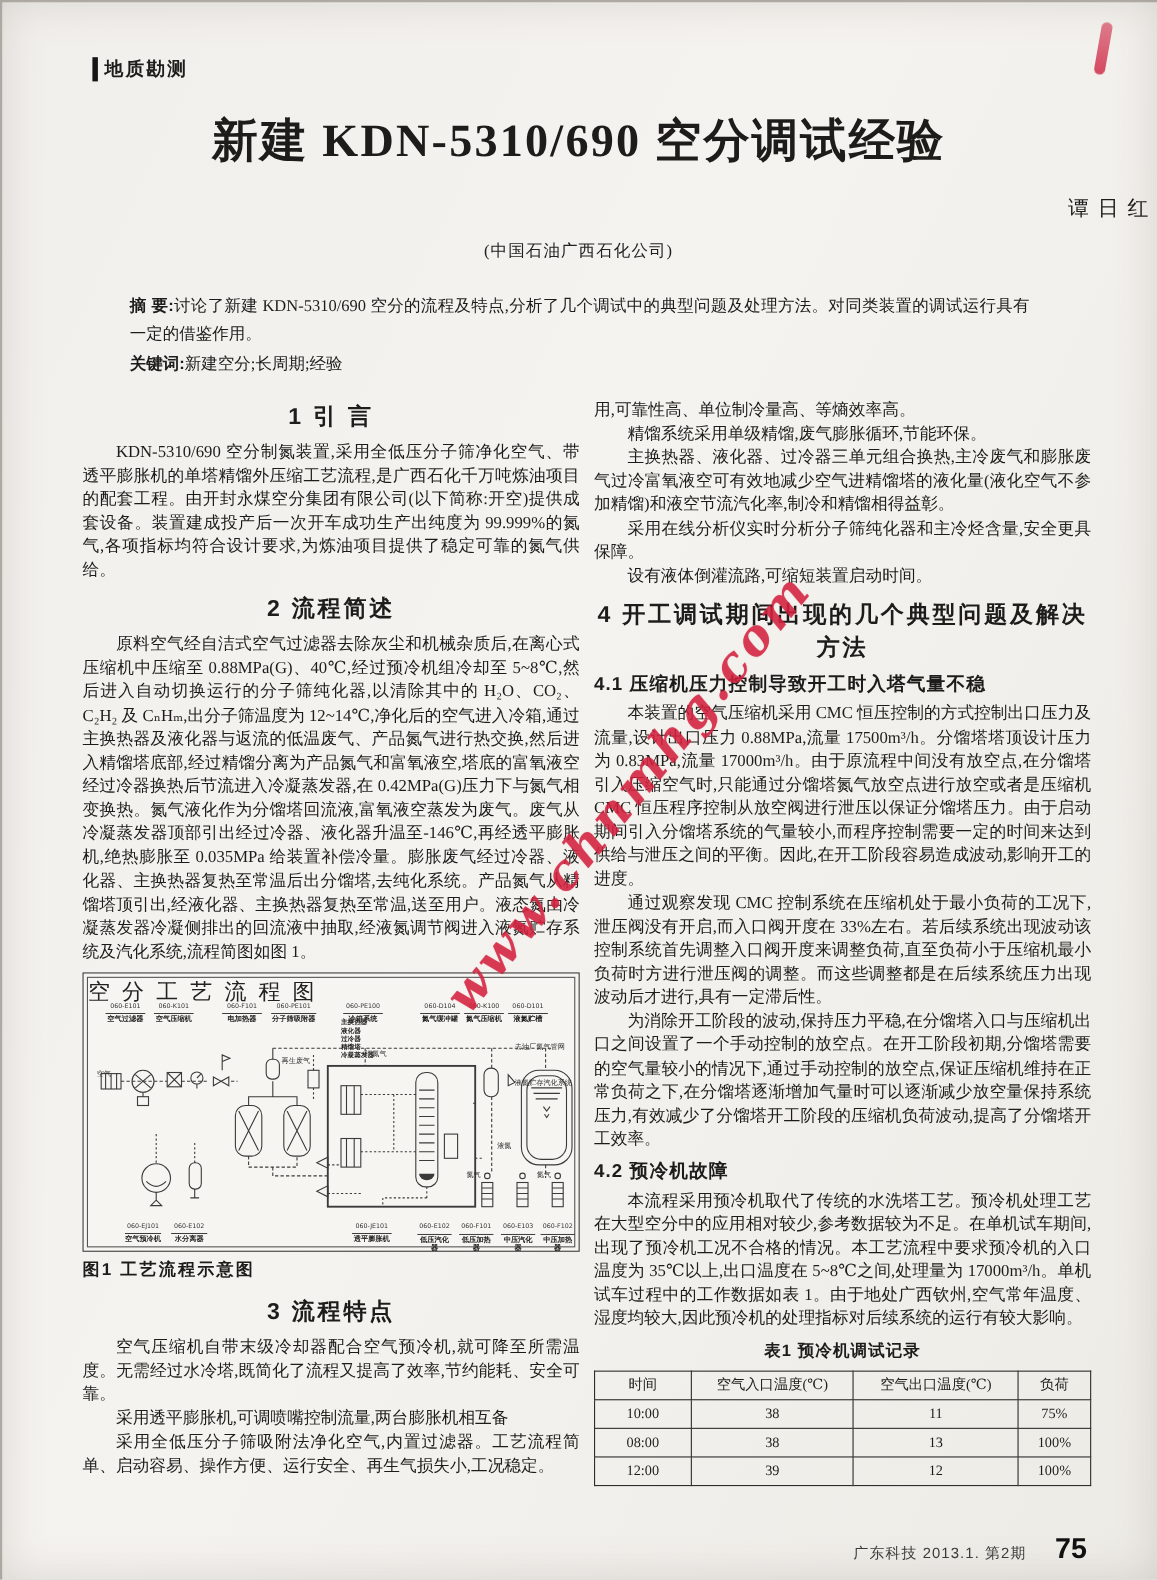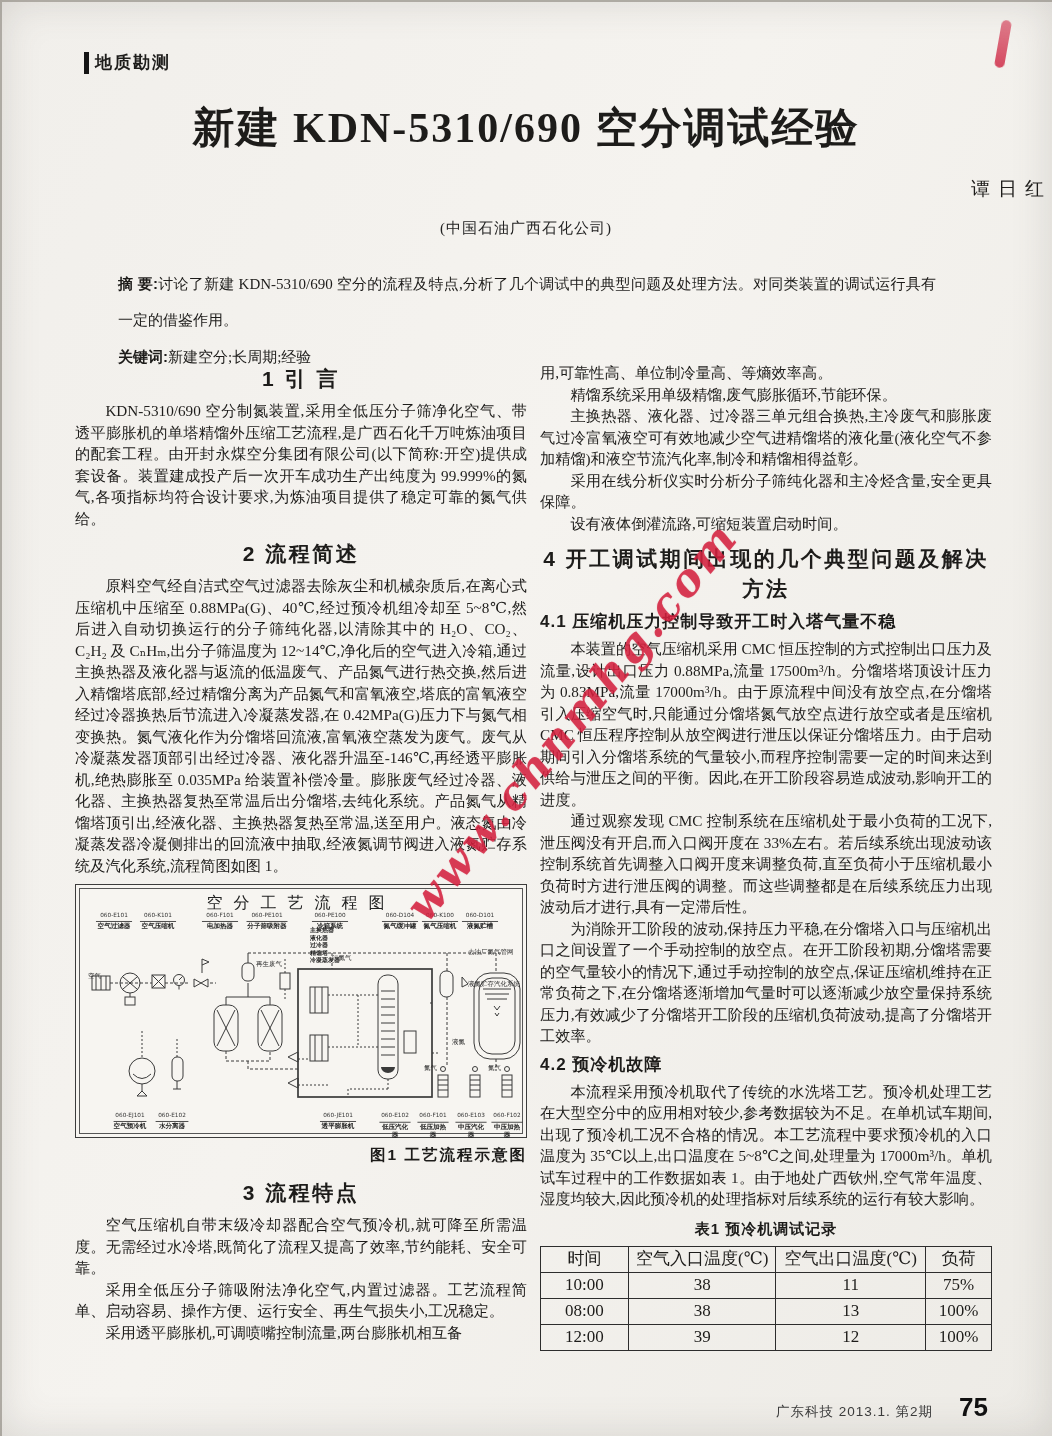--- a/index.html
+++ b/index.html
@@ -8,49 +8,49 @@
         box-shadow:inset 0 0 40px rgba(90,85,75,.18), inset 2px 2px 0 #b7b3ac;
         font-family:"Liberation Serif","DejaVu Serif",serif;color:#1d1c1a;}
 
   .section-tag{position:absolute;left:84px;top:52px;font:bold 17px/22px "Liberation Sans","DejaVu Sans",sans-serif;
                border-left:5px solid #151515;padding-left:6px;letter-spacing:2px;}
   .title{position:absolute;left:0;right:0;top:100px;text-align:center;
          font-weight:bold;font-size:42px;letter-spacing:2px;}
   .author{position:absolute;left:0;right:0;top:176px;text-align:right;font-size:19px;letter-spacing:8px;margin-left:20px;}
   .affil{position:absolute;left:0;right:0;top:219px;text-align:center;font-size:15px;letter-spacing:1px;color:#222;}
 
-  .abstract{position:absolute;left:118px;width:818px;top:266px;font-size:15px;line-height:36px;text-align:justify;}
+  .abstract{position:absolute;left:118px;width:818px;top:266px;font-size:15px;line-height:25px;text-align:justify;}
   .abstract .lbl{font-weight:bold;font-family:"Liberation Sans","DejaVu Sans",sans-serif;}
   .kw{margin-top:1px;}
 
   .col{position:absolute;top:362px;width:452px;font-size:15.2px;line-height:21.5px;text-align:justify;}
   .col-left{left:75px;}
   .col-right{left:540px;}
   .col p{margin:0;text-indent:2em;}
   .col p.noindent{text-indent:0;}
   h2.sec{font:bold 21px/30px "Liberation Sans","DejaVu Sans",sans-serif;margin:10px 0 6px;letter-spacing:2.5px;text-align:center;text-indent:0;}
   h2.first{margin-top:2px;}
   h3.sub{font:bold 17px/24px "Liberation Sans","DejaVu Sans",sans-serif;margin:6px 0 4px;letter-spacing:1px;text-align:left;}
 
   
   .figure-box{position:relative;height:252px;border:1.6px solid #3c3c3c;margin:8px 0 2px;background:#f7f5f1;}
   .fig-sheet{position:absolute;left:3px;right:3px;top:3px;bottom:3px;border:1px solid #565656;}
-  .fig-title{position:absolute;left:0;right:0;top:3px;text-align:center;font-size:16px;letter-spacing:11px;color:#222;}
+  .fig-title{position:absolute;left:0;right:0;top:3px;text-align:left;font-size:20px;letter-spacing:11px;color:#222;}
   .eq{position:absolute;width:44px;text-align:center;font-family:"DejaVu Sans",sans-serif;}
   .eq .code{font-size:7px;line-height:8px;color:#333;transform:scale(.82);}
   .eq .nm{font-size:8px;line-height:9px;font-weight:bold;color:#1e1e1e;border-top:1.4px solid #2a2a2a;margin-top:1px;padding-top:1px;transform:scale(.82);}
   .eq-top{top:22px;} .eq-bot{top:222px;}
   .cb-list{position:absolute;left:230px;top:37px;font:bold 6px/7.5px "DejaVu Sans",sans-serif;color:#222;text-align:left;}
   .ann{position:absolute;font:6.5px/7.5px "DejaVu Sans",sans-serif;color:#2e2e2e;white-space:nowrap;}
   .fig-svg{position:absolute;left:2px;top:54px;width:440px;height:168px;}
-  .fig-caption{text-align:right;font:bold 15.5px/26px "Liberation Sans","DejaVu Sans",sans-serif;margin:4px 0 0;letter-spacing:2px;}
+  .fig-caption{text-align:left;font:bold 15.5px/26px "Liberation Sans","DejaVu Sans",sans-serif;margin:4px 0 0;letter-spacing:2px;}
 
   
   .tb-caption{text-align:center;font:bold 15px/26px "Liberation Sans","DejaVu Sans",sans-serif;margin:6px 0 4px;letter-spacing:1px;}
-  table.data{border-collapse:collapse;width:100%;font-size:17px;}
+  table.data{border-collapse:collapse;width:100%;font-size:13px;}
   table.data th,table.data td{border:1.6px solid #2d2d2d;text-align:center;font-weight:normal;height:25px;padding:0 2px;}
 
   .footer{position:absolute;right:64px;bottom:14px;display:flex;align-items:baseline;}
   .footer .journal{font:13.5px/20px "Liberation Sans","DejaVu Sans",sans-serif;color:#3b3b3b;letter-spacing:1px;}
   .footer .pnum{font:bold 26px/26px "Liberation Sans","DejaVu Sans",sans-serif;margin-left:26px;color:#111;}
 
   .watermark{position:absolute;left:330px;top:712px;width:460px;text-align:center;
              transform:rotate(-51deg);font:bold italic 44px/48px "DejaVu Serif",serif;
              letter-spacing:4px;color:rgba(211,32,62,.78);text-shadow:0 0 1px rgba(211,32,62,.45);
              pointer-events:none;z-index:5;}
@@ -227,22 +227,22 @@
         <div class="eq eq-bot" style="left:408px;width:38px">
             <div class="code">060-F102</div>
             <div class="nm">中压加热器</div>
           </div>
       </div>
     </div>
     <div class="fig-caption">图1 工艺流程示意图</div>
 
     <h2 class="sec">3 流程特点</h2>
     <p>空气压缩机自带末级冷却器配合空气预冷机,就可降至所需温度。无需经过水冷塔,既简化了流程又提高了效率,节约能耗、安全可靠。</p>
+    <p>采用透平膨胀机,可调喷嘴控制流量,两台膨胀机相互备</p>
     <p>采用全低压分子筛吸附法净化空气,内置过滤器。工艺流程简单、启动容易、操作方便、运行安全、再生气损失小,工况稳定。</p>
-    <p>采用透平膨胀机,可调喷嘴控制流量,两台膨胀机相互备</p>
   </div>
 
   <div class="col col-right">
     <p class="noindent">用,可靠性高、单位制冷量高、等熵效率高。</p>
     <p>精馏系统采用单级精馏,废气膨胀循环,节能环保。</p>
     <p>主换热器、液化器、过冷器三单元组合换热,主冷废气和膨胀废气过冷富氧液空可有效地减少空气进精馏塔的液化量(液化空气不参加精馏)和液空节流汽化率,制冷和精馏相得益彰。</p>
     <p>采用在线分析仪实时分析分子筛纯化器和主冷烃含量,安全更具保障。</p>
     <p>设有液体倒灌流路,可缩短装置启动时间。</p>
 
     <h2 class="sec">4 开工调试期间出现的几个典型问题及解决方法</h2>

